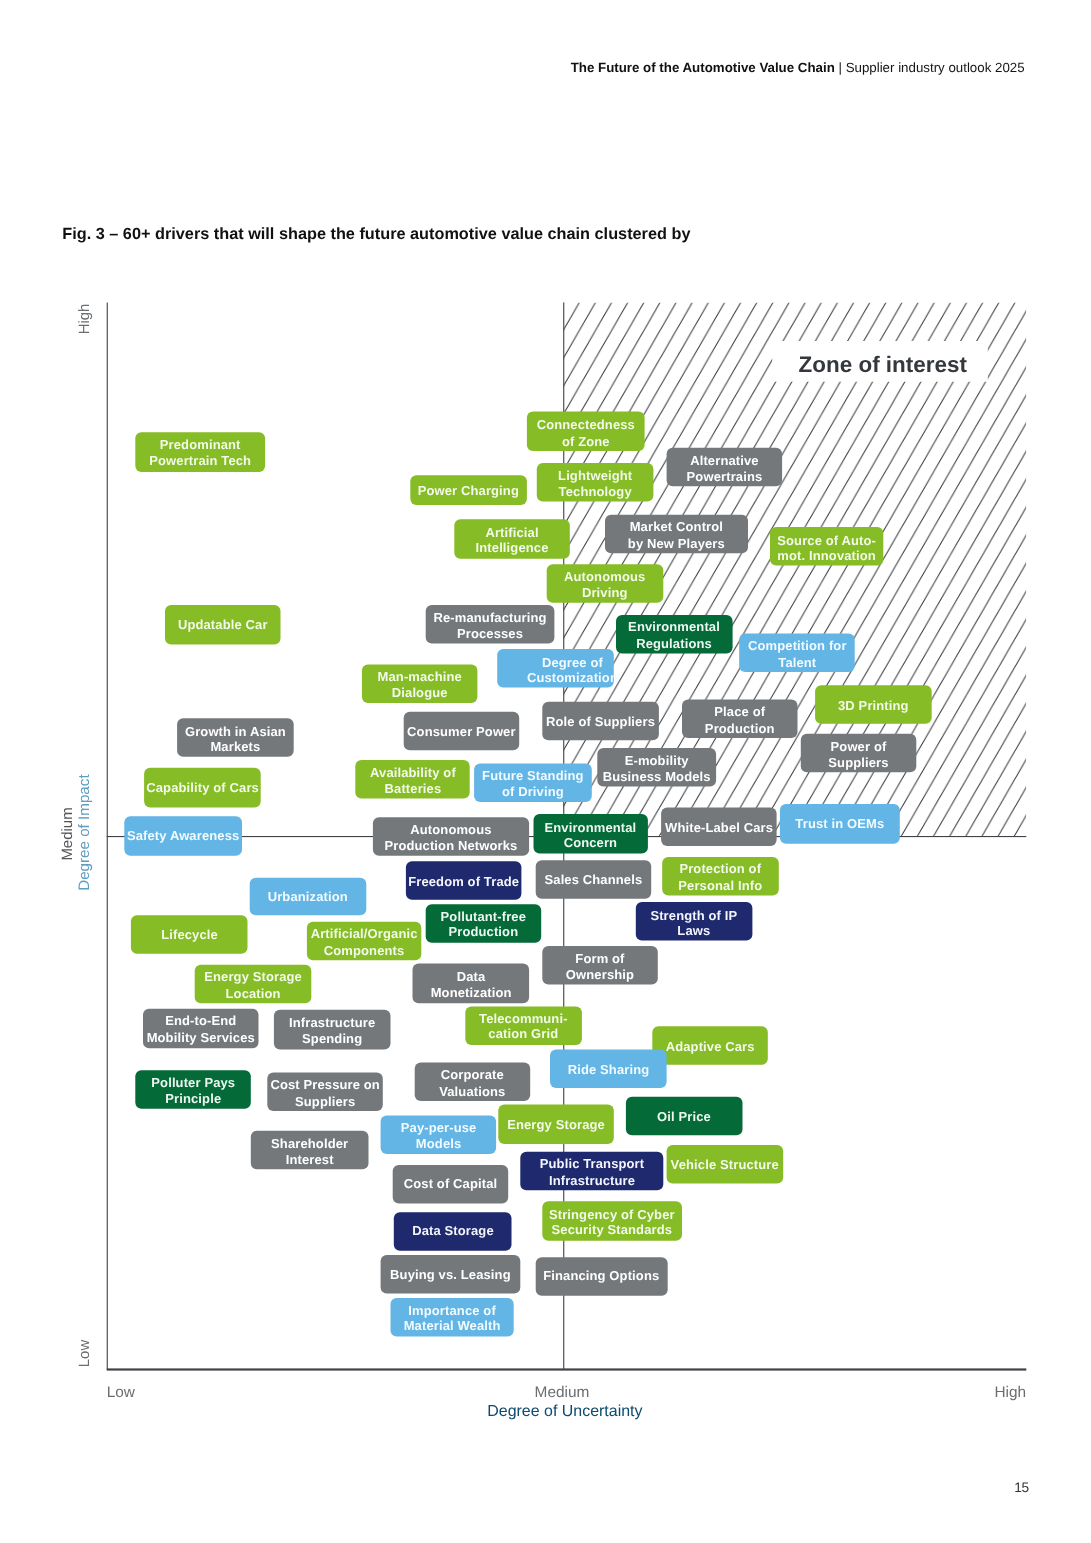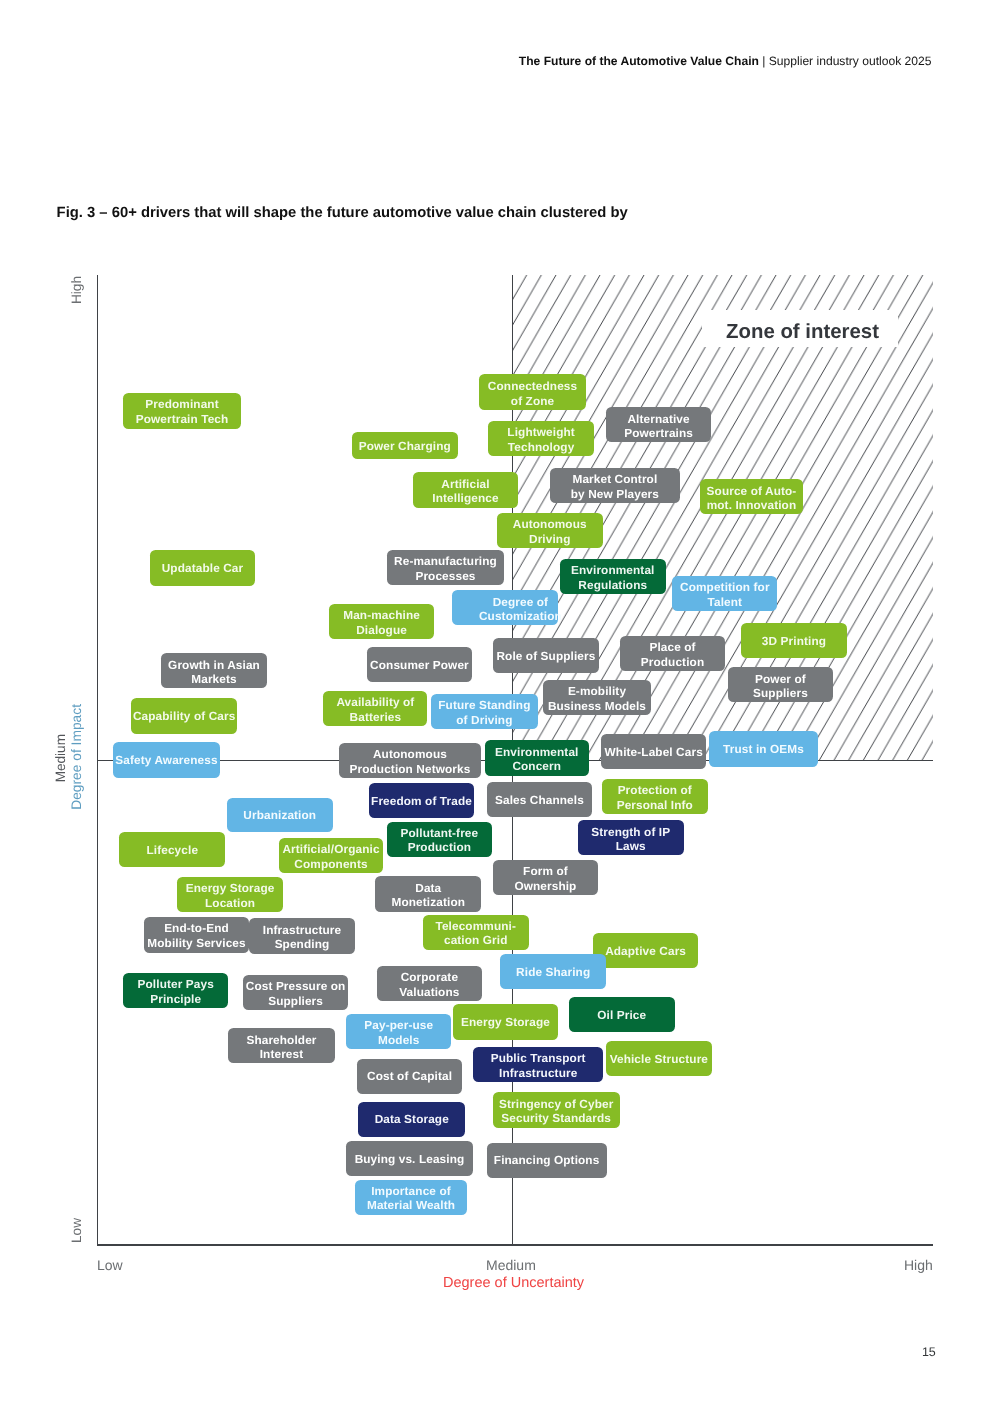--- a/index.html
+++ b/index.html
@@ -25,21 +25,21 @@
   .zone{position:absolute;left:512px;top:275px;width:421px;height:485px;}
 
   .vlab{position:absolute;writing-mode:vertical-rl;transform:rotate(180deg);white-space:nowrap;
         font-size:13.6px;line-height:13.6px;}
   .ylab-high{left:70px;top:276px;color:#6b6e71;}
   .ylab-med{left:54px;top:734px;color:#53565a;}
   .ylab-low{left:70px;top:1218px;color:#6b6e71;}
   .ytitle{left:70px;top:704px;color:#5E9DC0;font-size:13.8px;}
 
   .xlab{position:absolute;top:1256.5px;font-size:14px;color:#6b6e71;white-space:nowrap;}
-  .xtitle{position:absolute;top:1274.5px;font-size:14.5px;color:#ef4444;white-space:nowrap;}
+  .xtitle{position:absolute;top:1274.5px;font-size:14.5px;color:#0c4a6e;white-space:nowrap;}
 
   .zonelabel{position:absolute;left:702px;top:310px;width:196px;height:37px;padding-top:7px;background:#fff;opacity:0.999;
              font-size:20.4px;font-weight:700;color:#34373c;white-space:nowrap;
              display:flex;align-items:center;justify-content:center;padding-left:5px;box-sizing:border-box;}
 
   .pageno{position:absolute;left:922px;top:1344.5px;font-size:12.5px;color:#333638;letter-spacing:-0.3px;}
 
   
   .box{position:absolute;border-radius:5.5px;display:flex;align-items:center;justify-content:center;
        text-align:center;color:#ffffff;font-weight:700;font-size:11.8px;line-height:14.6px;
@@ -81,21 +81,21 @@
   <div class="vlab ytitle">Degree of Impact</div>
 
   <div class="xlab" style="left:97px">Low</div>
   <div class="xlab" style="left:486px">Medium</div>
   <div class="xlab" style="left:904px">High</div>
   <div class="xtitle" style="left:443px">Degree of Uncertainty</div>
 
   <div id="drivers">
       <div class="box c-green" style="left: 123px; top: 392.5px; width: 118px; height: 36px; padding-top: 2.8px;">Predominant
 Powertrain Tech</div>
-      <div class="box c-green" style="left: 352px; top: 432px; width: 105.5px; height: 27px; padding-top: 1px;">Power Charging</div>
+      <div class="box c-green" style="left: 373px; top: 432px; width: 105.5px; height: 27px; padding-top: 1px;">Power Charging</div>
       <div class="box c-green" style="left: 479.4px; top: 374.4px; width: 106.3px; height: 36px; padding-top: 2.8px;">Connectedness
 of Zone</div>
       <div class="box c-green" style="left: 488.2px; top: 421px; width: 105.8px; height: 35.1px; padding-top: 2.8px;">Lightweight
 Technology</div>
       <div class="box c-gray" style="left: 605.8px; top: 407.3px; width: 105.6px; height: 35.2px; padding-top: 2.8px;">Alternative
 Powertrains</div>
       <div class="box c-green" style="left: 412.9px; top: 472.2px; width: 105.2px; height: 35.5px; padding-top: 2.8px;">Artificial
 Intelligence</div>
       <div class="box c-gray" style="left: 549.9px; top: 468.3px; width: 130px; height: 34.5px; padding-top: 2.8px;">Market Control
 by New Players</div>
@@ -148,21 +148,21 @@
       <div class="box c-green" style="left: 278.7px; top: 837.8px; width: 104.6px; height: 35.7px; padding-top: 2.8px;">Artificial/Organic
 Components</div>
       <div class="box c-dgreen" style="left: 386.7px; top: 821.5px; width: 105.4px; height: 35.2px; padding-top: 2.8px;">Pollutant-free
 Production</div>
       <div class="box c-green" style="left: 177.2px; top: 877.3px; width: 105.8px; height: 34.5px; padding-top: 2.8px;">Energy Storage
 Location</div>
       <div class="box c-gray" style="left: 375.2px; top: 875.7px; width: 106.2px; height: 36.5px; padding-top: 2.8px;">Data
 Monetization</div>
       <div class="box c-gray" style="left: 493.1px; top: 860px; width: 104.7px; height: 35.3px; padding-top: 2.8px;">Form of
 Ownership</div>
-      <div class="box c-gray" style="left: 144px; top: 916.5px; width: 105px; height: 36.2px; padding-top: 2.8px;">End-to-End
+      <div class="box c-gray" style="left: 130px; top: 916.5px; width: 105px; height: 36.2px; padding-top: 2.8px;">End-to-End
 Mobility Services</div>
       <div class="box c-gray" style="left: 249.4px; top: 918.3px; width: 105.2px; height: 35.4px; padding-top: 2.8px;">Infrastructure
 Spending</div>
       <div class="box c-green" style="left: 423px; top: 914.5px; width: 105.5px; height: 35.2px; padding-top: 2.8px;">Telecommuni-
 cation Grid</div>
       <div class="box c-green" style="left: 593.1px; top: 907.9px; width: 105px; height: 35.2px; padding-top: 1px; margin-top: 25px;">Adaptive Cars</div>
       <div class="box c-dgreen" style="left: 123.2px; top: 972.7px; width: 105px; height: 35.7px; padding-top: 2.8px;">Polluter Pays
 Principle</div>
       <div class="box c-gray" style="left: 242.8px; top: 975.1px; width: 105.6px; height: 34.5px; padding-top: 2.8px;">Cost Pressure on
 Suppliers</div>

